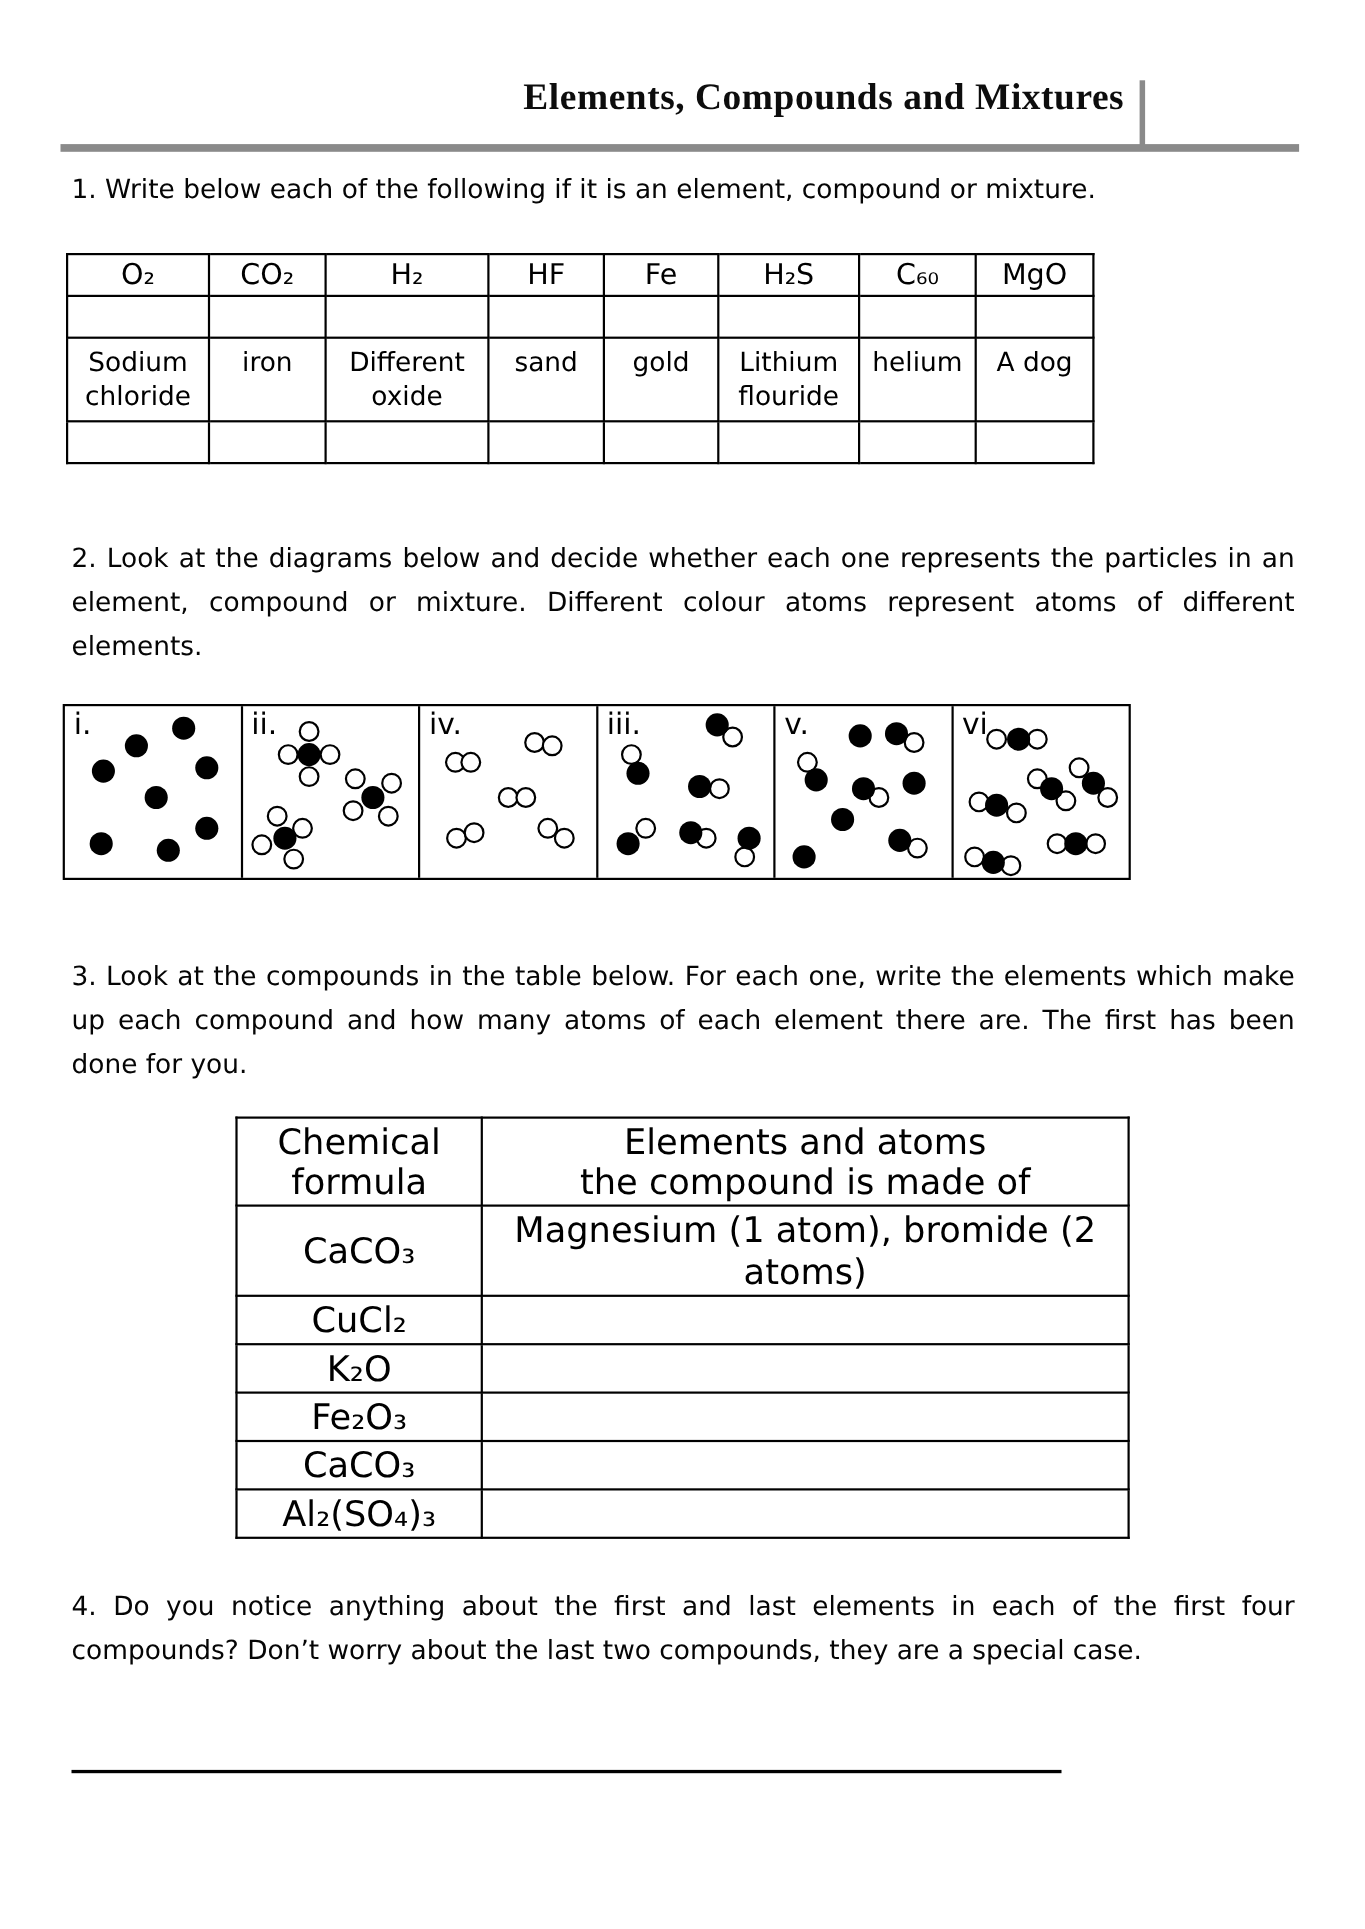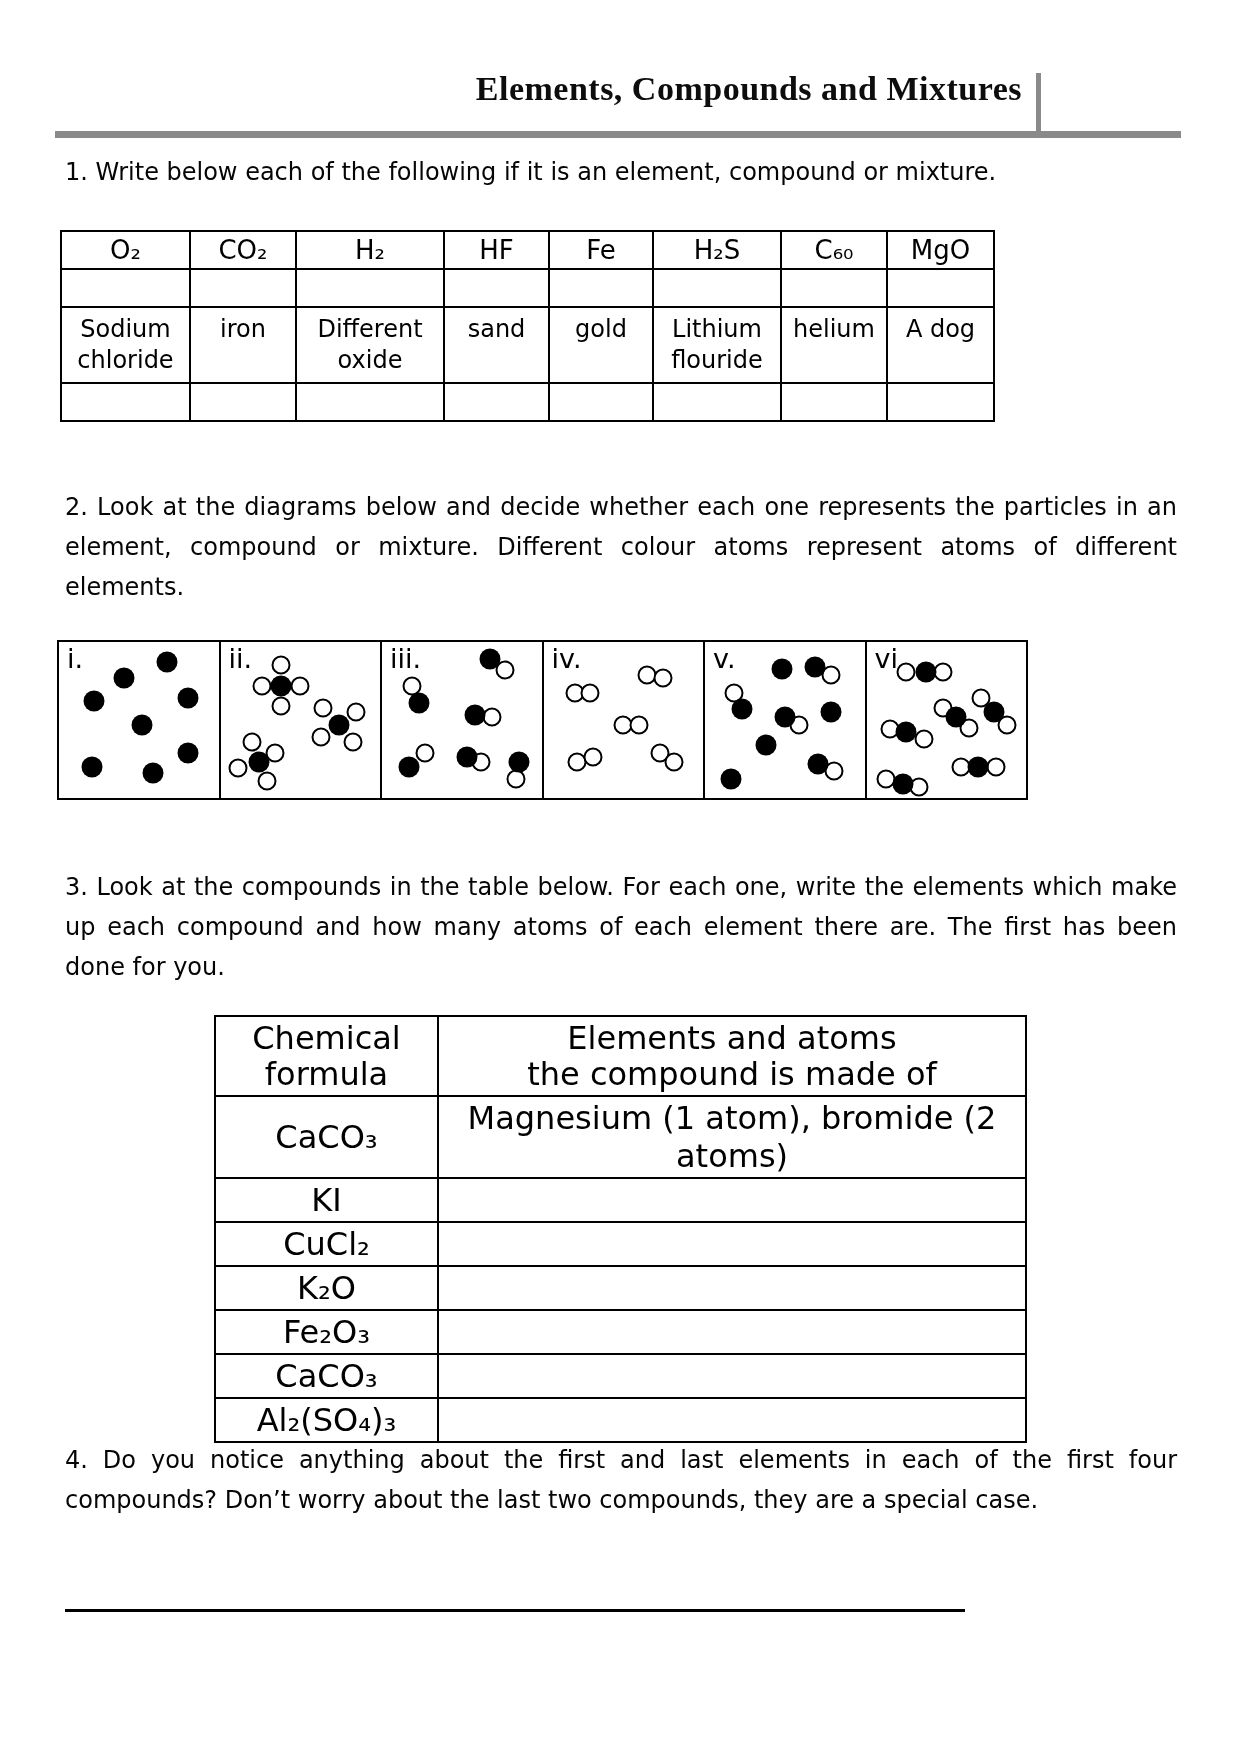--- a/index.html
+++ b/index.html
@@ -139,46 +139,46 @@
         <div class="atom w" style="left: 63%; top: 61%;"></div>
         <div class="atom w" style="left: 83%; top: 64%;"></div>
         <div class="atom b" style="left: 74%; top: 53%;"></div>
         <div class="atom w" style="left: 20%; top: 64%;"></div>
         <div class="atom w" style="left: 34%; top: 71%;"></div>
         <div class="atom w" style="left: 11%; top: 81%;"></div>
         <div class="atom w" style="left: 29%; top: 89%;"></div>
         <div class="atom b" style="left: 24%; top: 77%;"></div>
       </div>
     <div class="panel">
+      <span class="plabel">iv.</span>
+    <div class="atom w" style="left: 20%; top: 33%;"></div>
+        <div class="atom w" style="left: 29%; top: 33%;"></div>
+        <div class="atom w" style="left: 65%; top: 21%;"></div>
+        <div class="atom w" style="left: 75%; top: 23%;"></div>
+        <div class="atom w" style="left: 50%; top: 53%;"></div>
+        <div class="atom w" style="left: 60%; top: 53%;"></div>
+        <div class="atom w" style="left: 21%; top: 77%;"></div>
+        <div class="atom w" style="left: 31%; top: 74%;"></div>
+        <div class="atom w" style="left: 73%; top: 71%;"></div>
+        <div class="atom w" style="left: 82%; top: 77%;"></div>
+      </div>
+    <div class="panel">
       <span class="plabel">iii.</span>
     <div class="atom w" style="left: 77%; top: 18%;"></div>
         <div class="atom b" style="left: 68%; top: 11%;"></div>
         <div class="atom w" style="left: 19%; top: 28%;"></div>
         <div class="atom b" style="left: 23%; top: 39%;"></div>
         <div class="atom w" style="left: 69%; top: 48%;"></div>
         <div class="atom b" style="left: 58%; top: 47%;"></div>
         <div class="atom w" style="left: 27%; top: 71%;"></div>
         <div class="atom b" style="left: 17%; top: 80%;"></div>
         <div class="atom w" style="left: 62%; top: 77%;"></div>
         <div class="atom b" style="left: 53%; top: 74%;"></div>
         <div class="atom w" style="left: 84%; top: 88%;"></div>
         <div class="atom b" style="left: 86%; top: 77%;"></div>
-      </div>
-    <div class="panel">
-      <span class="plabel">iv.</span>
-    <div class="atom w" style="left: 20%; top: 33%;"></div>
-        <div class="atom w" style="left: 29%; top: 33%;"></div>
-        <div class="atom w" style="left: 65%; top: 21%;"></div>
-        <div class="atom w" style="left: 75%; top: 23%;"></div>
-        <div class="atom w" style="left: 50%; top: 53%;"></div>
-        <div class="atom w" style="left: 60%; top: 53%;"></div>
-        <div class="atom w" style="left: 21%; top: 77%;"></div>
-        <div class="atom w" style="left: 31%; top: 74%;"></div>
-        <div class="atom w" style="left: 73%; top: 71%;"></div>
-        <div class="atom w" style="left: 82%; top: 77%;"></div>
       </div>
     <div class="panel">
       <span class="plabel">v.</span>
     <div class="atom b" style="left: 48%; top: 17%;"></div>
         <div class="atom w" style="left: 79%; top: 21%;"></div>
         <div class="atom b" style="left: 69%; top: 16%;"></div>
         <div class="atom w" style="left: 18%; top: 33%;"></div>
         <div class="atom b" style="left: 23%; top: 43%;"></div>
         <div class="atom w" style="left: 59%; top: 53%;"></div>
         <div class="atom b" style="left: 50%; top: 48%;"></div>
@@ -223,24 +223,20 @@
       <td>Chemical
 formula</td>
       <td>Elements and atoms
 the compound is made of</td>
     </tr>
     <tr class="row">
       <td>CaCO₃</td>
       <td>Magnesium (1 atom), bromide (2 atoms)</td>
     </tr>
     <tr class="row">
-      <td>KI</td>
-      <td></td>
-    </tr>
-    <tr class="row">
       <td>CuCl₂</td>
       <td></td>
     </tr>
     <tr class="row">
       <td>K₂O</td>
       <td></td>
     </tr>
     <tr class="row">
       <td>Fe₂O₃</td>
       <td></td>

